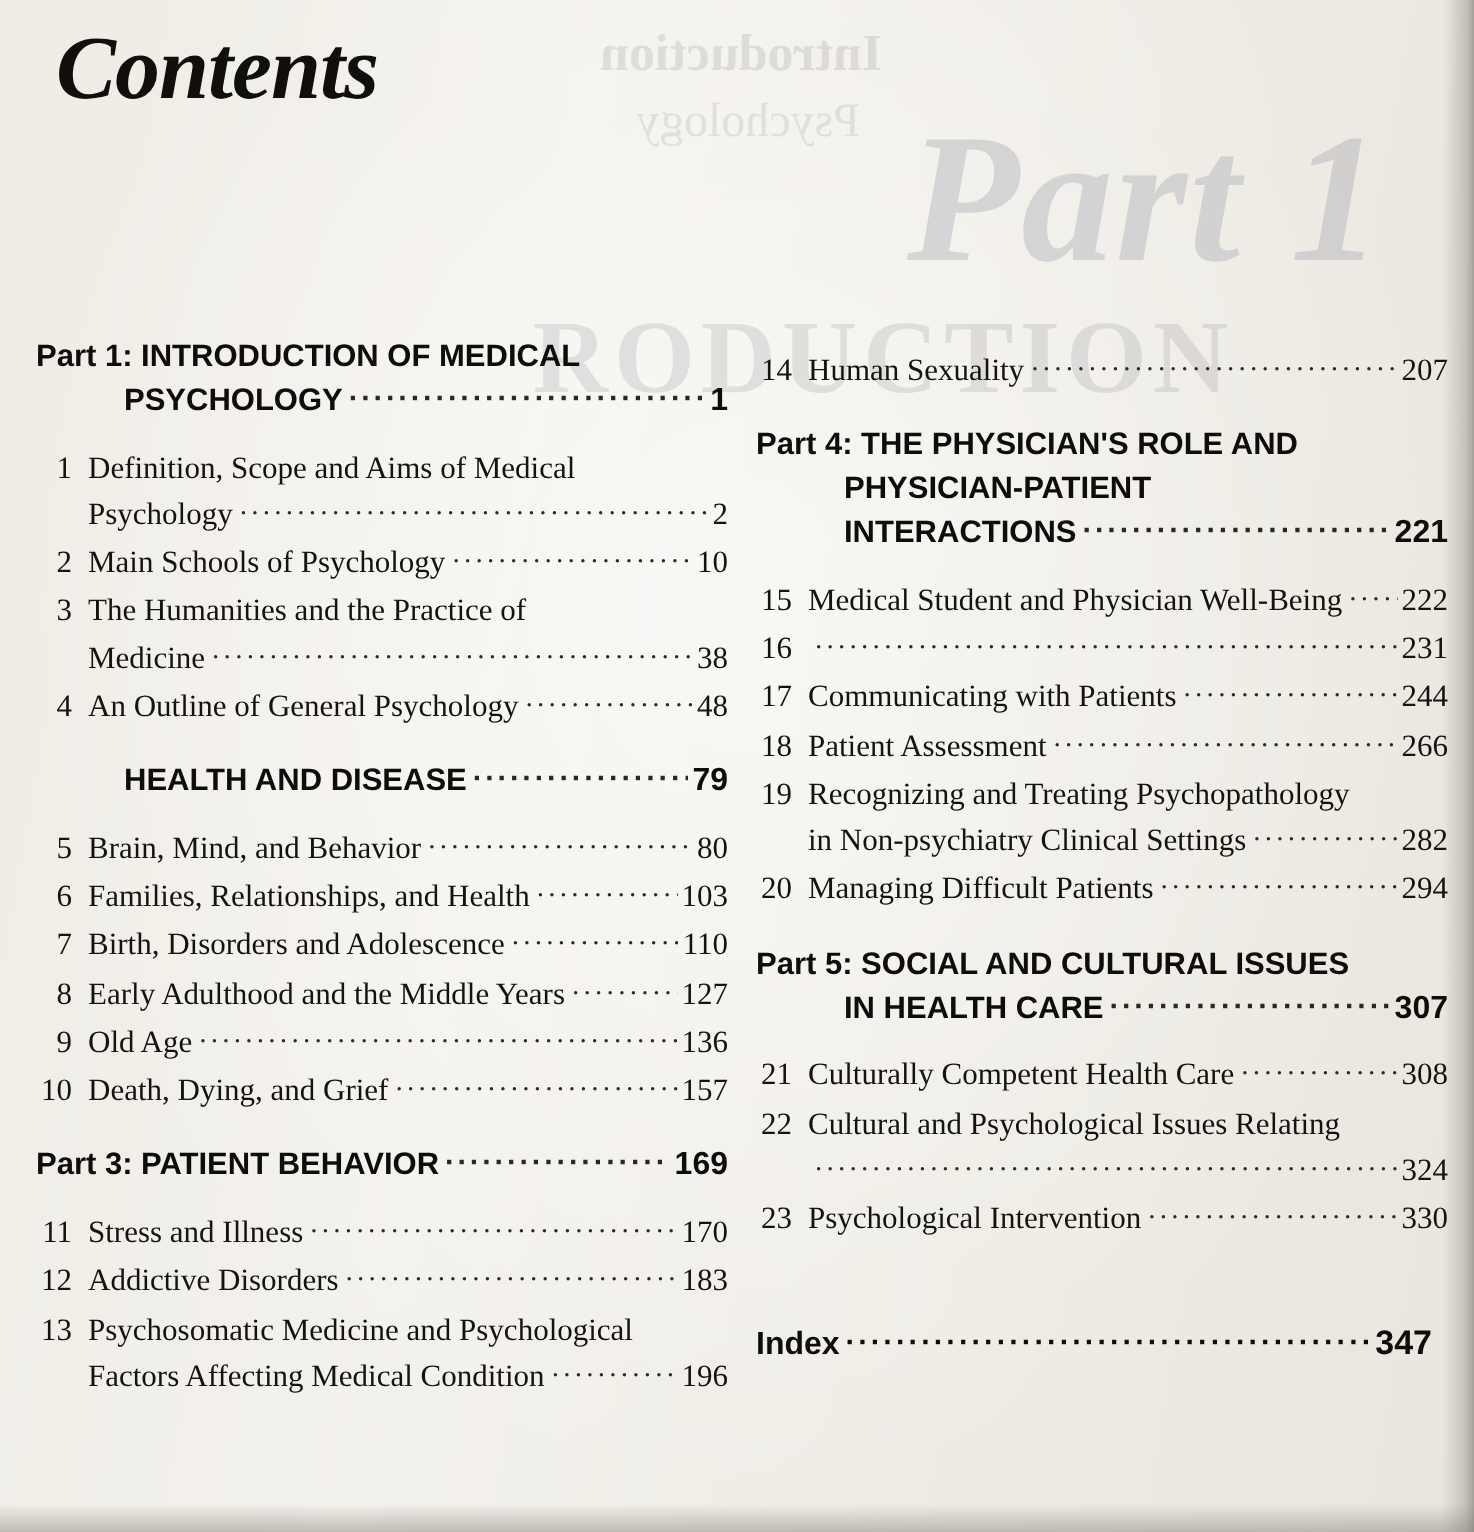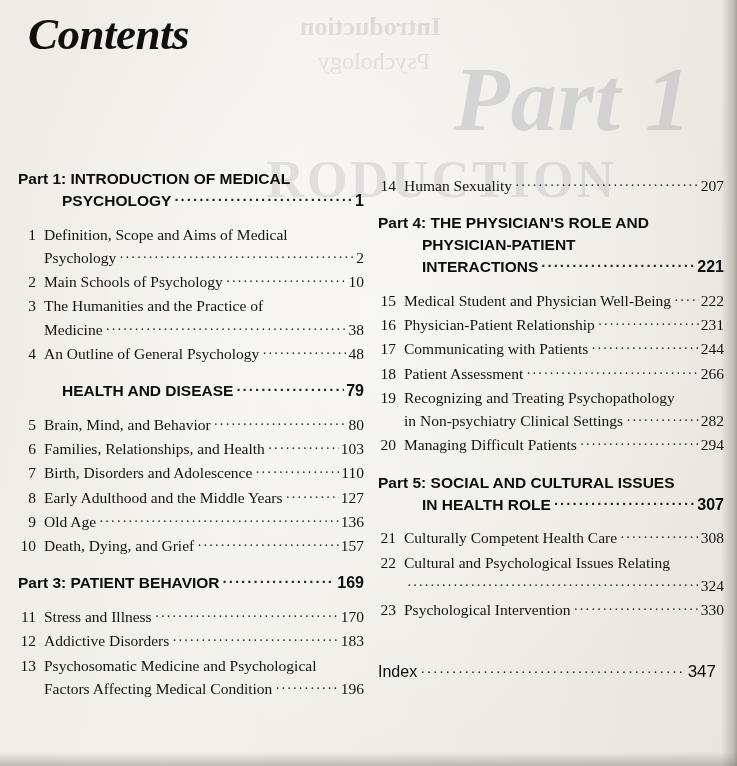--- a/index.html
+++ b/index.html
@@ -189,21 +189,21 @@
   }
 
   .blockgap { height: 14px; }
   .smallgap { height: 6px; }
 
   
   .indexline {
     display: flex;
     align-items: baseline;
     font-family: "Liberation Sans", sans-serif;
-    font-weight: normal;
+    font-weight: bold;
     font-size: 16px;
     color: #0e0d0a;
     margin-top: 18px;
   }
   .indexline .lbl { white-space: nowrap; }
   .indexline .dots {
     flex: 1;
     overflow: hidden;
     white-space: nowrap;
     margin: 0 3px;
@@ -426,21 +426,20 @@
               <span class="lbl">Medical Student and Physician Well-Being</span>
               <span class="dots">····································································································</span>
               <span class="pg">222</span>
             </div>
           </div>
         </div>
         <div class="chapter">
           <div class="num">16</div>
           <div class="body">
             <div class="row">
-              <span class="lbl">Physician-Patient Relationship</span>
               <span class="dots">····································································································</span>
               <span class="pg">231</span>
             </div>
           </div>
         </div>
         <div class="chapter">
           <div class="num">17</div>
           <div class="body">
             <div class="row">
               <span class="lbl">Communicating with Patients</span>
@@ -479,21 +478,21 @@
               <span class="pg">294</span>
             </div>
           </div>
         </div>
         <div class="blockgap"></div>
         <div class="part">
           <div class="pline">
             <span class="lbl">Part 5: SOCIAL AND CULTURAL ISSUES</span>
           </div>
           <div class="pline indent2">
-            <span class="lbl">IN HEALTH ROLE</span>
+            <span class="lbl">IN HEALTH CARE</span>
             <span class="dots">····································································································</span>
             <span class="pg">307</span>
           </div>
         </div>
         <div class="smallgap"></div>
         <div class="chapter">
           <div class="num">21</div>
           <div class="body">
             <div class="row">
               <span class="lbl">Culturally Competent Health Care</span>

